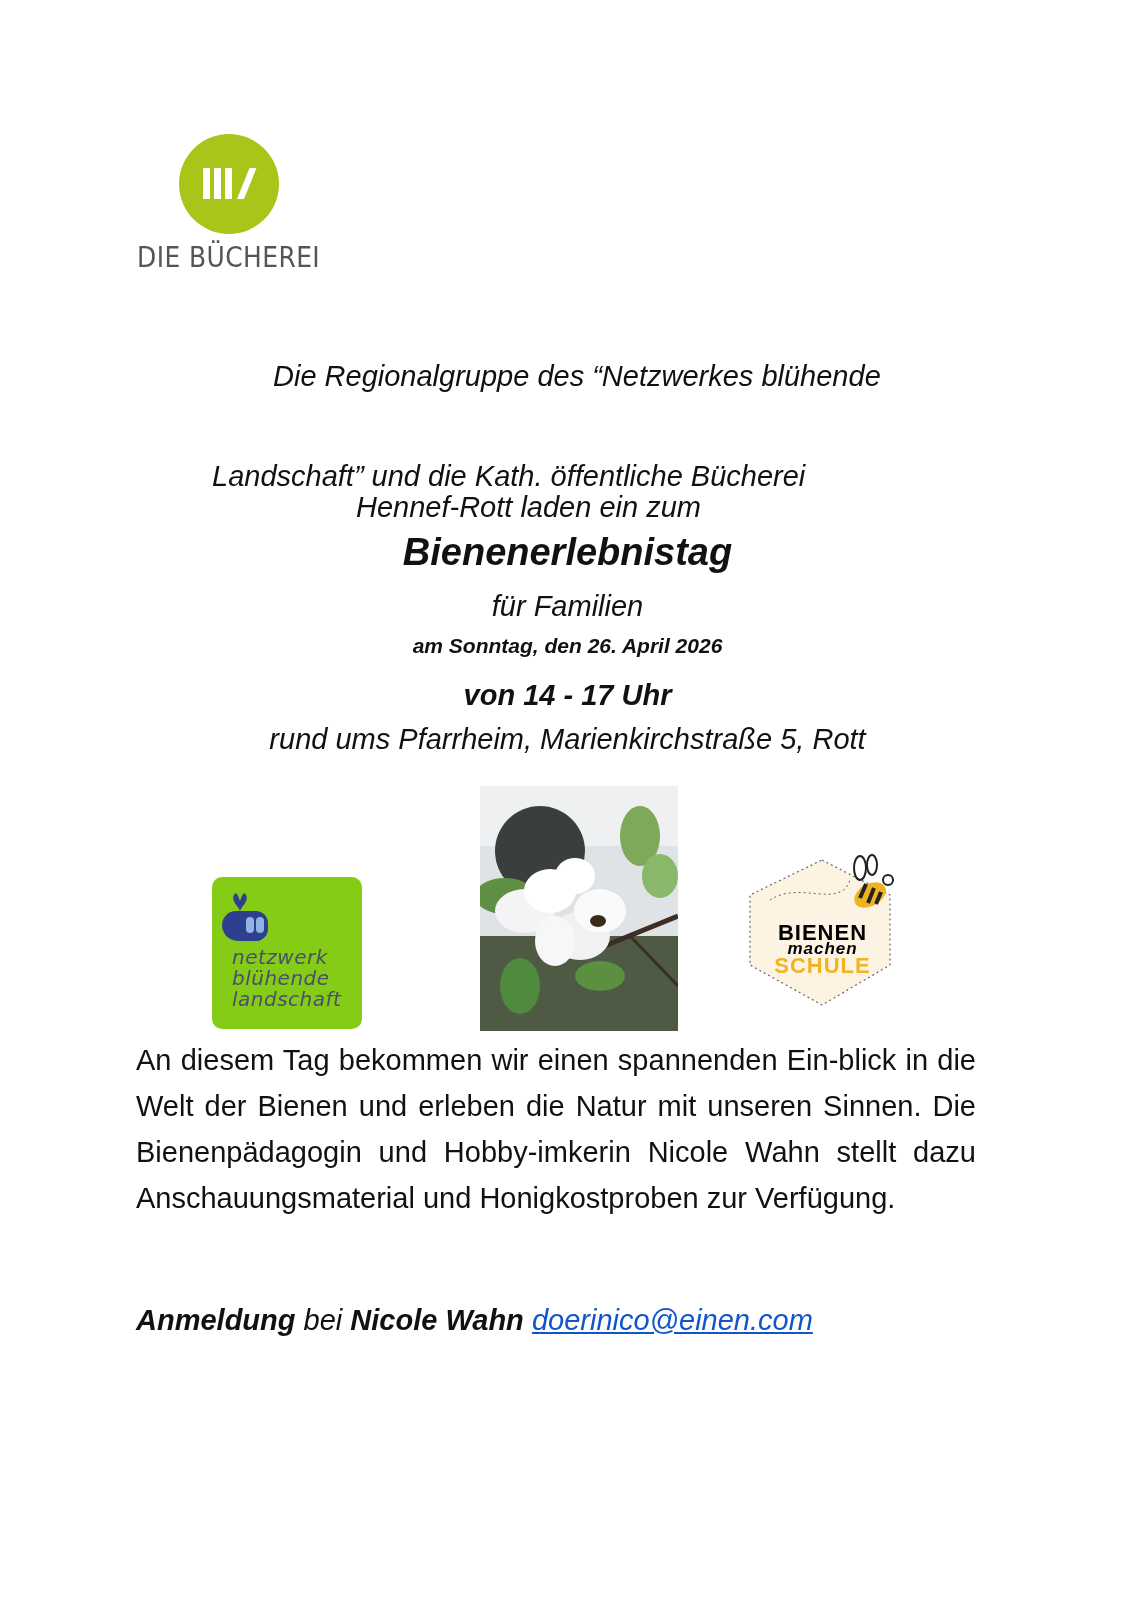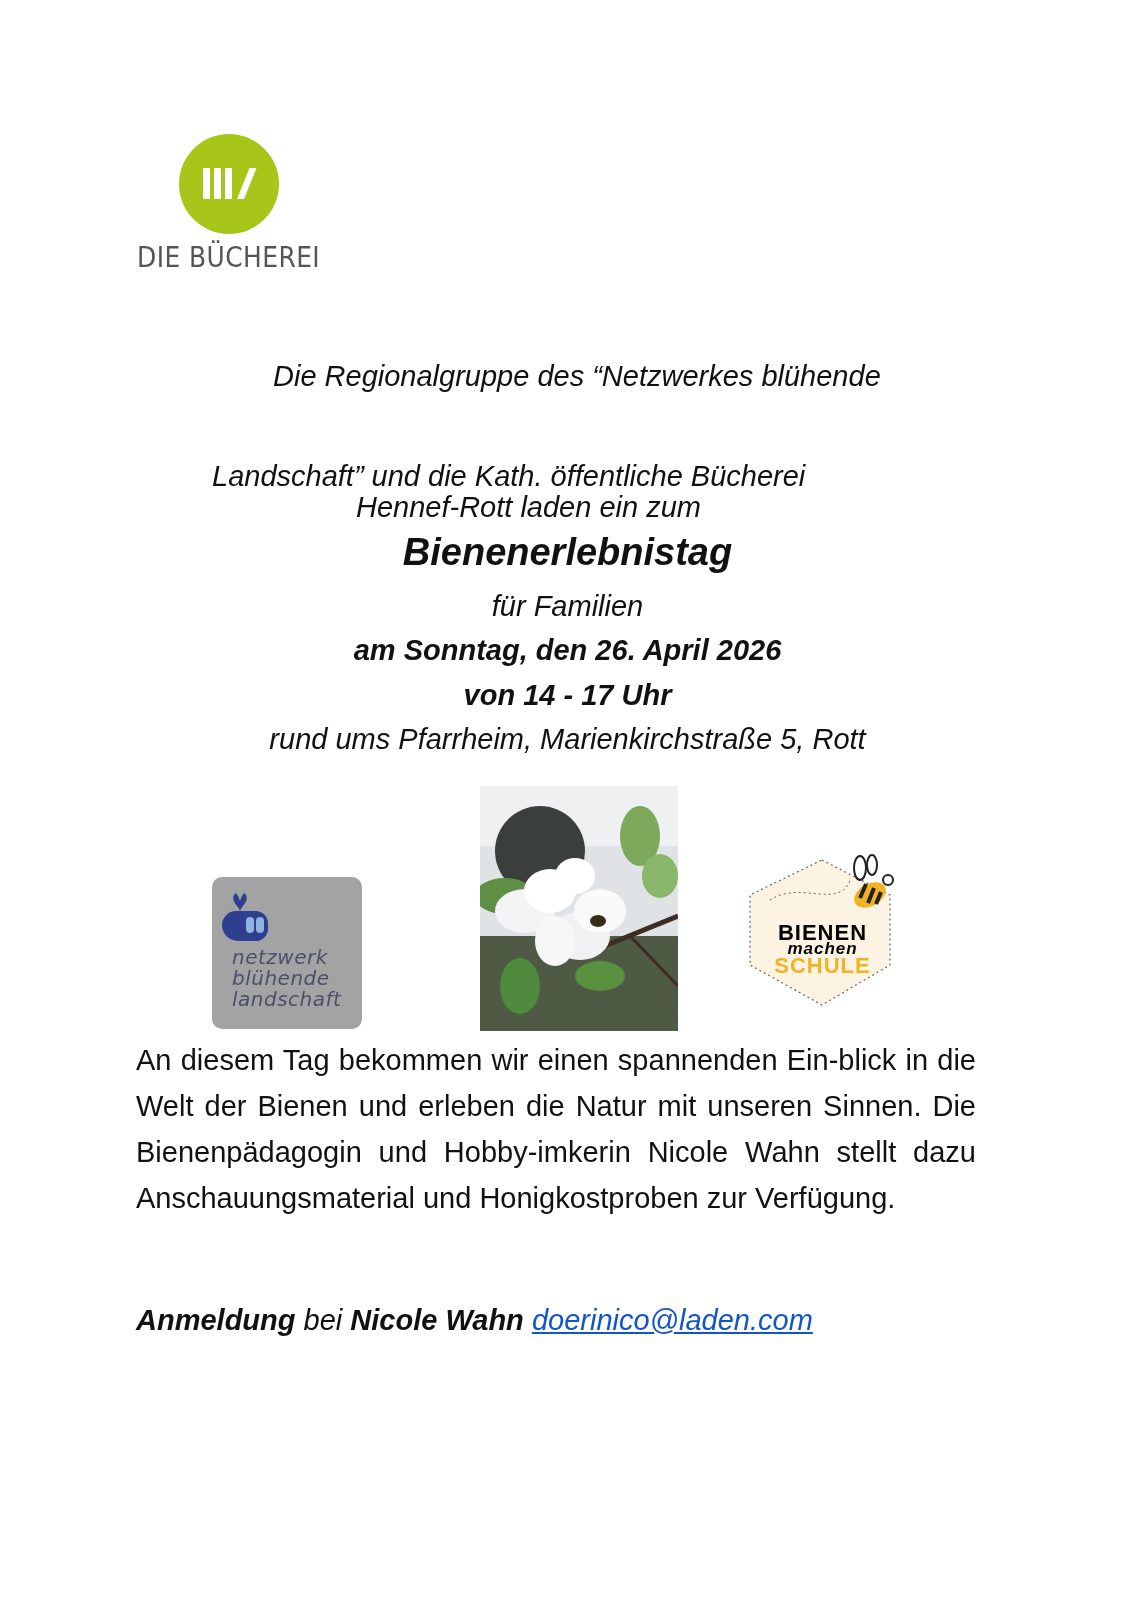--- a/index.html
+++ b/index.html
@@ -19,27 +19,27 @@
               transform: scaleX(0.86); transform-origin: left top; white-space: nowrap; }
 
   .intro { font-style: italic; font-size: 29px; line-height: 44px; }
   .intro-l1 { left: 273px; top: 354px; }
   .intro-l2 { left: 212px; top: 406px; margin-top: 48px; }
   .intro-l3 { left: 356px; top: 443px; margin-top: 42px; }
 
   .center-block { left: 0; width: 1111px; text-align: center; font-style: italic; padding-left: 12px; }
   .title { top: 531px; font-size: 38px; font-weight: bold; }
   .subtitle { top: 590px; font-size: 29px; }
-  .date { top: 634px; font-size: 29px; font-weight: bold; }
+  .date { top: 634px; font-size: 21px; font-weight: bold; }
   .time { top: 679px; font-size: 29px; font-weight: bold; text-align: center; }
   .location { top: 723px; font-size: 29px; }
 
   
   .nw-logo { left: 212px; top: 877px; width: 150px; height: 152px; border-radius: 10px;
-             background: #a3a3a3; }
+             background: #84cc16; }
   .nw-heart { position: absolute; left: 18px; top: 16px; width: 20px; height: 18px; }
   .nw-body { position: absolute; left: 10px; top: 34px; width: 46px; height: 30px;
              border-radius: 16px 14px 14px 18px; background: #2f3f8f; }
   .nw-eye { position: absolute; top: 6px; width: 8px; height: 16px; border-radius: 5px; background: #8fb3e3; }
   .nw-text { position: absolute; left: 20px; top: 70px; font-style: italic; font-size: 20px;
              line-height: 21px; color: #4a4f6a; font-family: "DejaVu Sans", sans-serif; letter-spacing: 0.5px; }
 
   
   .photo { left: 480px; top: 786px; width: 198px; height: 245px; overflow: hidden; }
 
@@ -134,14 +134,14 @@
   </svg>
   <div class="bms-text bms-t1">BIENEN</div>
   <div class="bms-text bms-t2">machen</div>
   <div class="bms-text bms-t3">SCHULE</div>
 </div>
 
 <div class="abs para">An diesem Tag bekommen wir einen spannenden Ein-blick in die Welt der Bienen und erleben die Natur mit unseren Sinnen. Die Bienenpädagogin und Hobby-imkerin Nicole Wahn stellt dazu Anschauungsmaterial und Honigkostproben zur Verfügung.</div>
 
 <div class="abs signup">
   <b>Anmeldung</b><span> bei </span><b>Nicole Wahn</b>
-  <a class="email" href="doerinico@gmail.com">doerinico@laden.com</a>
+  <a class="email" href="doerinico@gmail.com">doerinico@einen.com</a>
 </div>
 
 </body></html>

